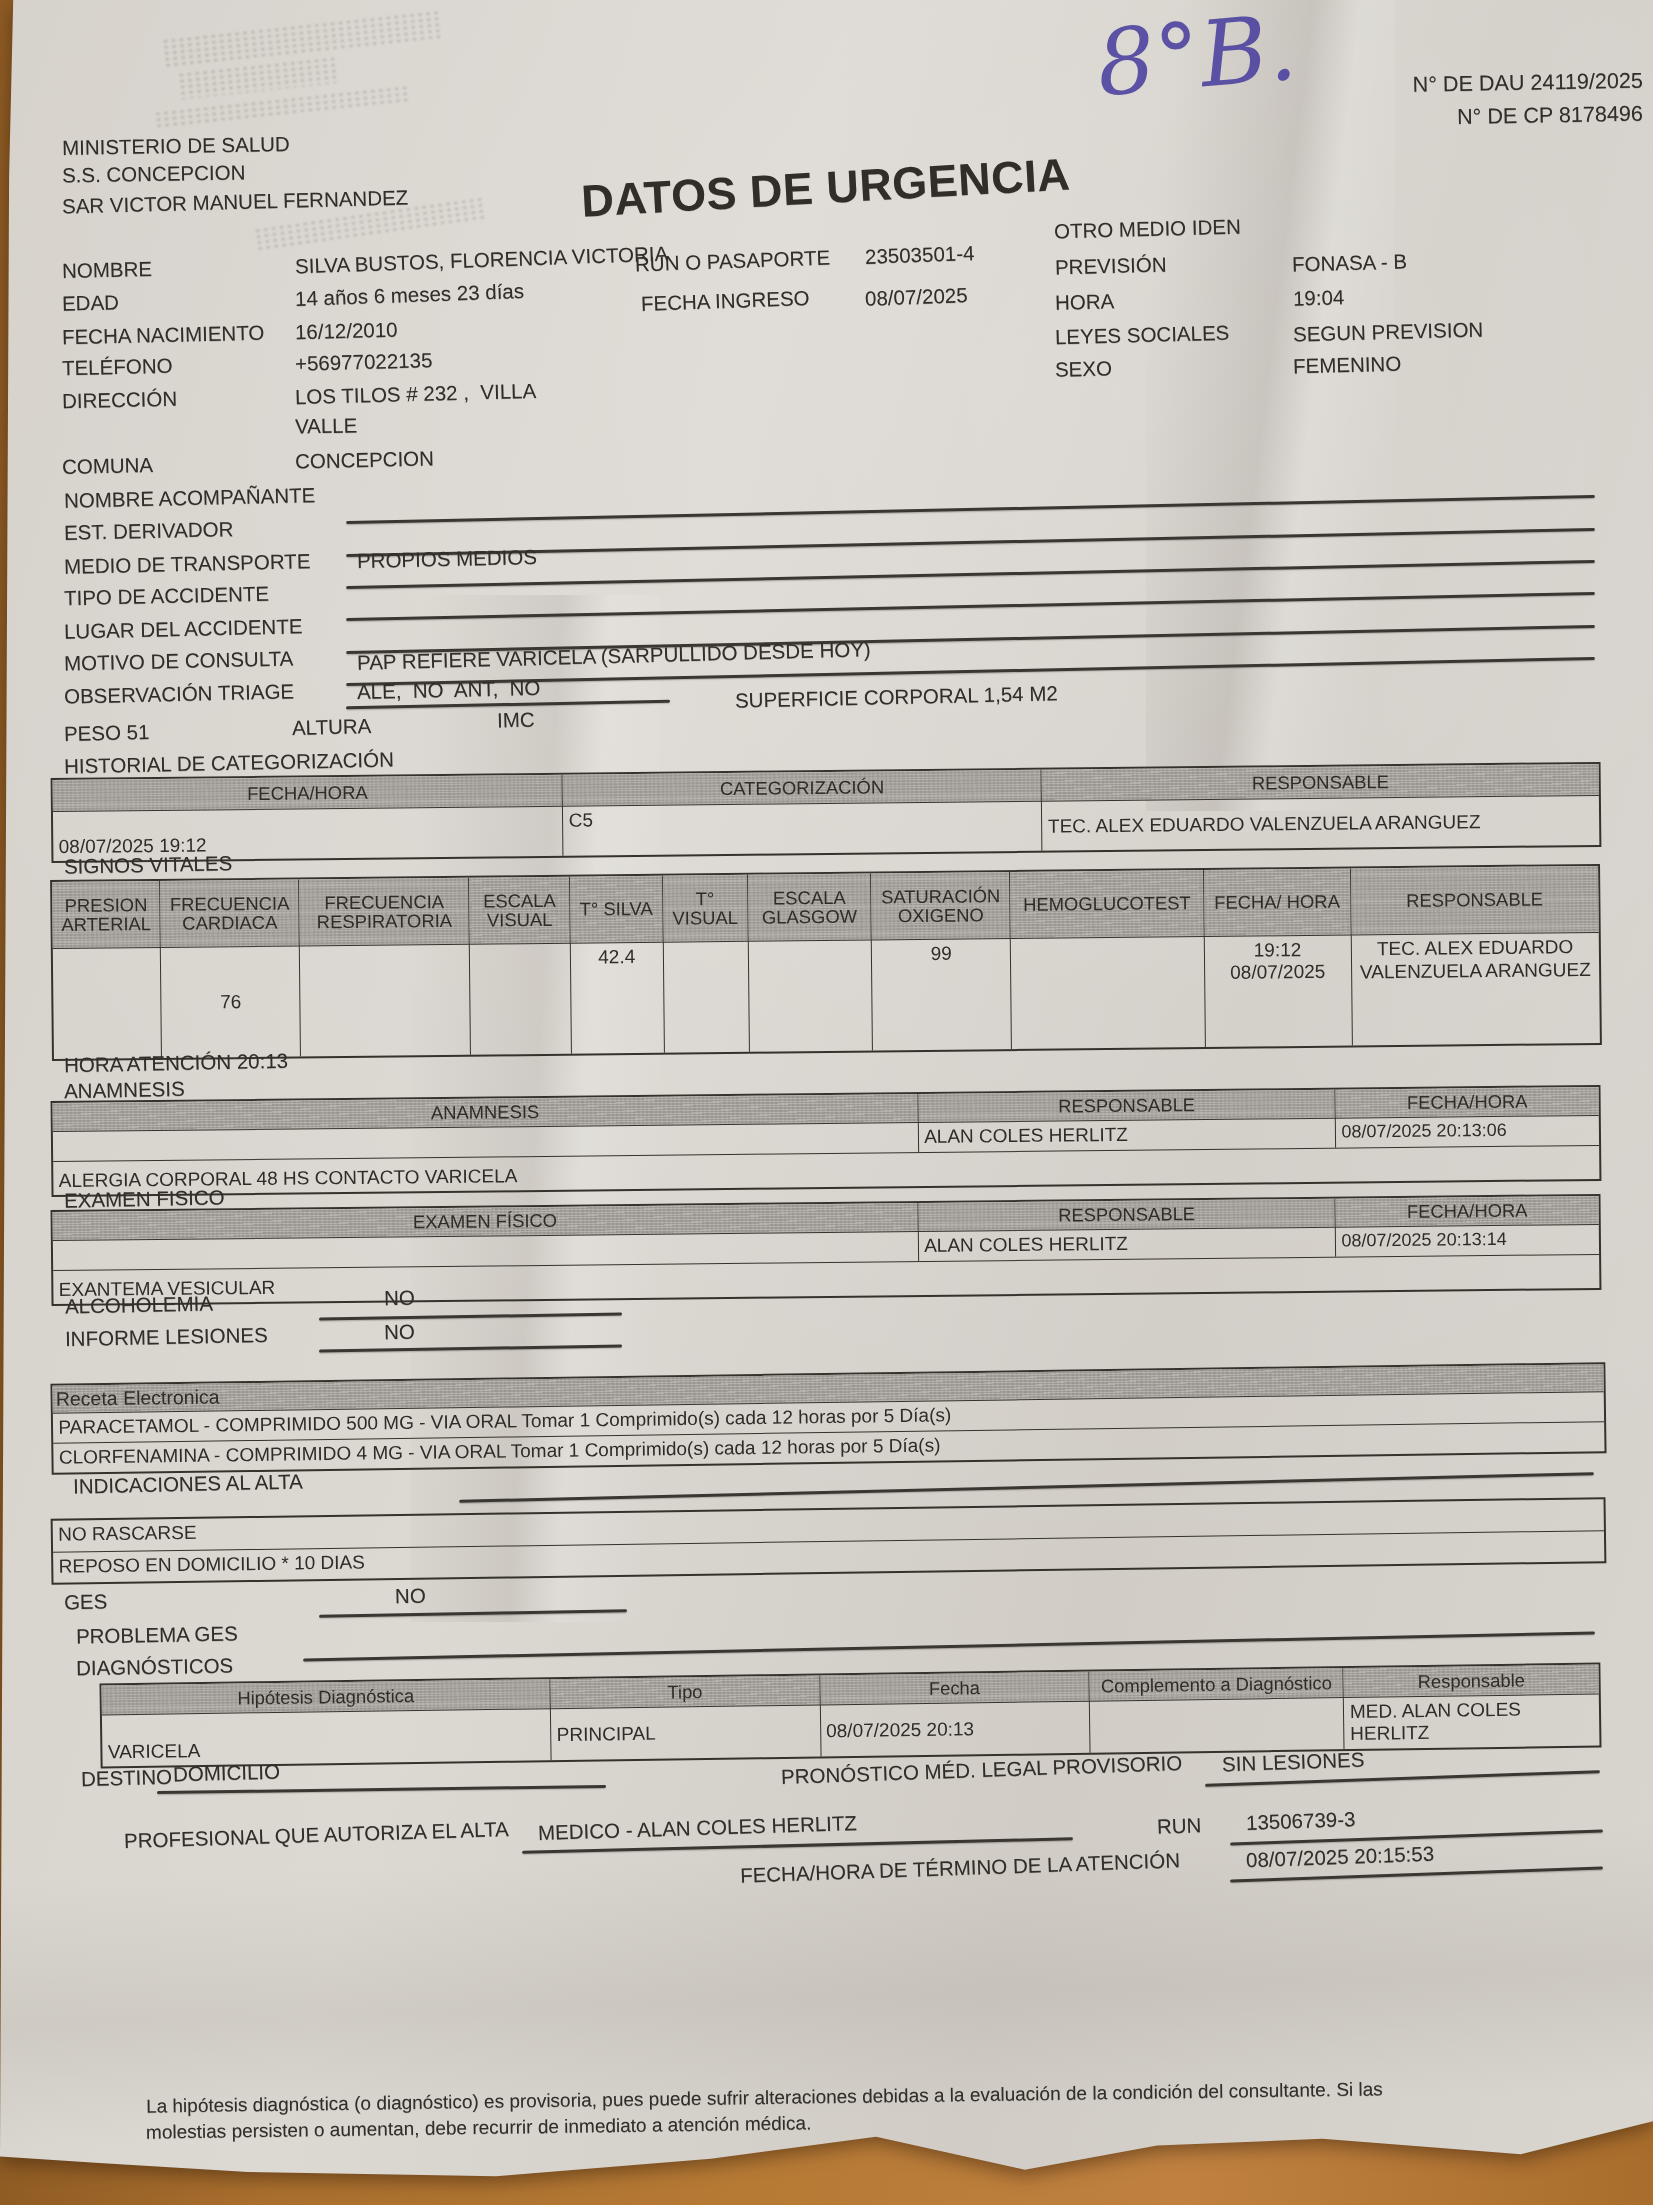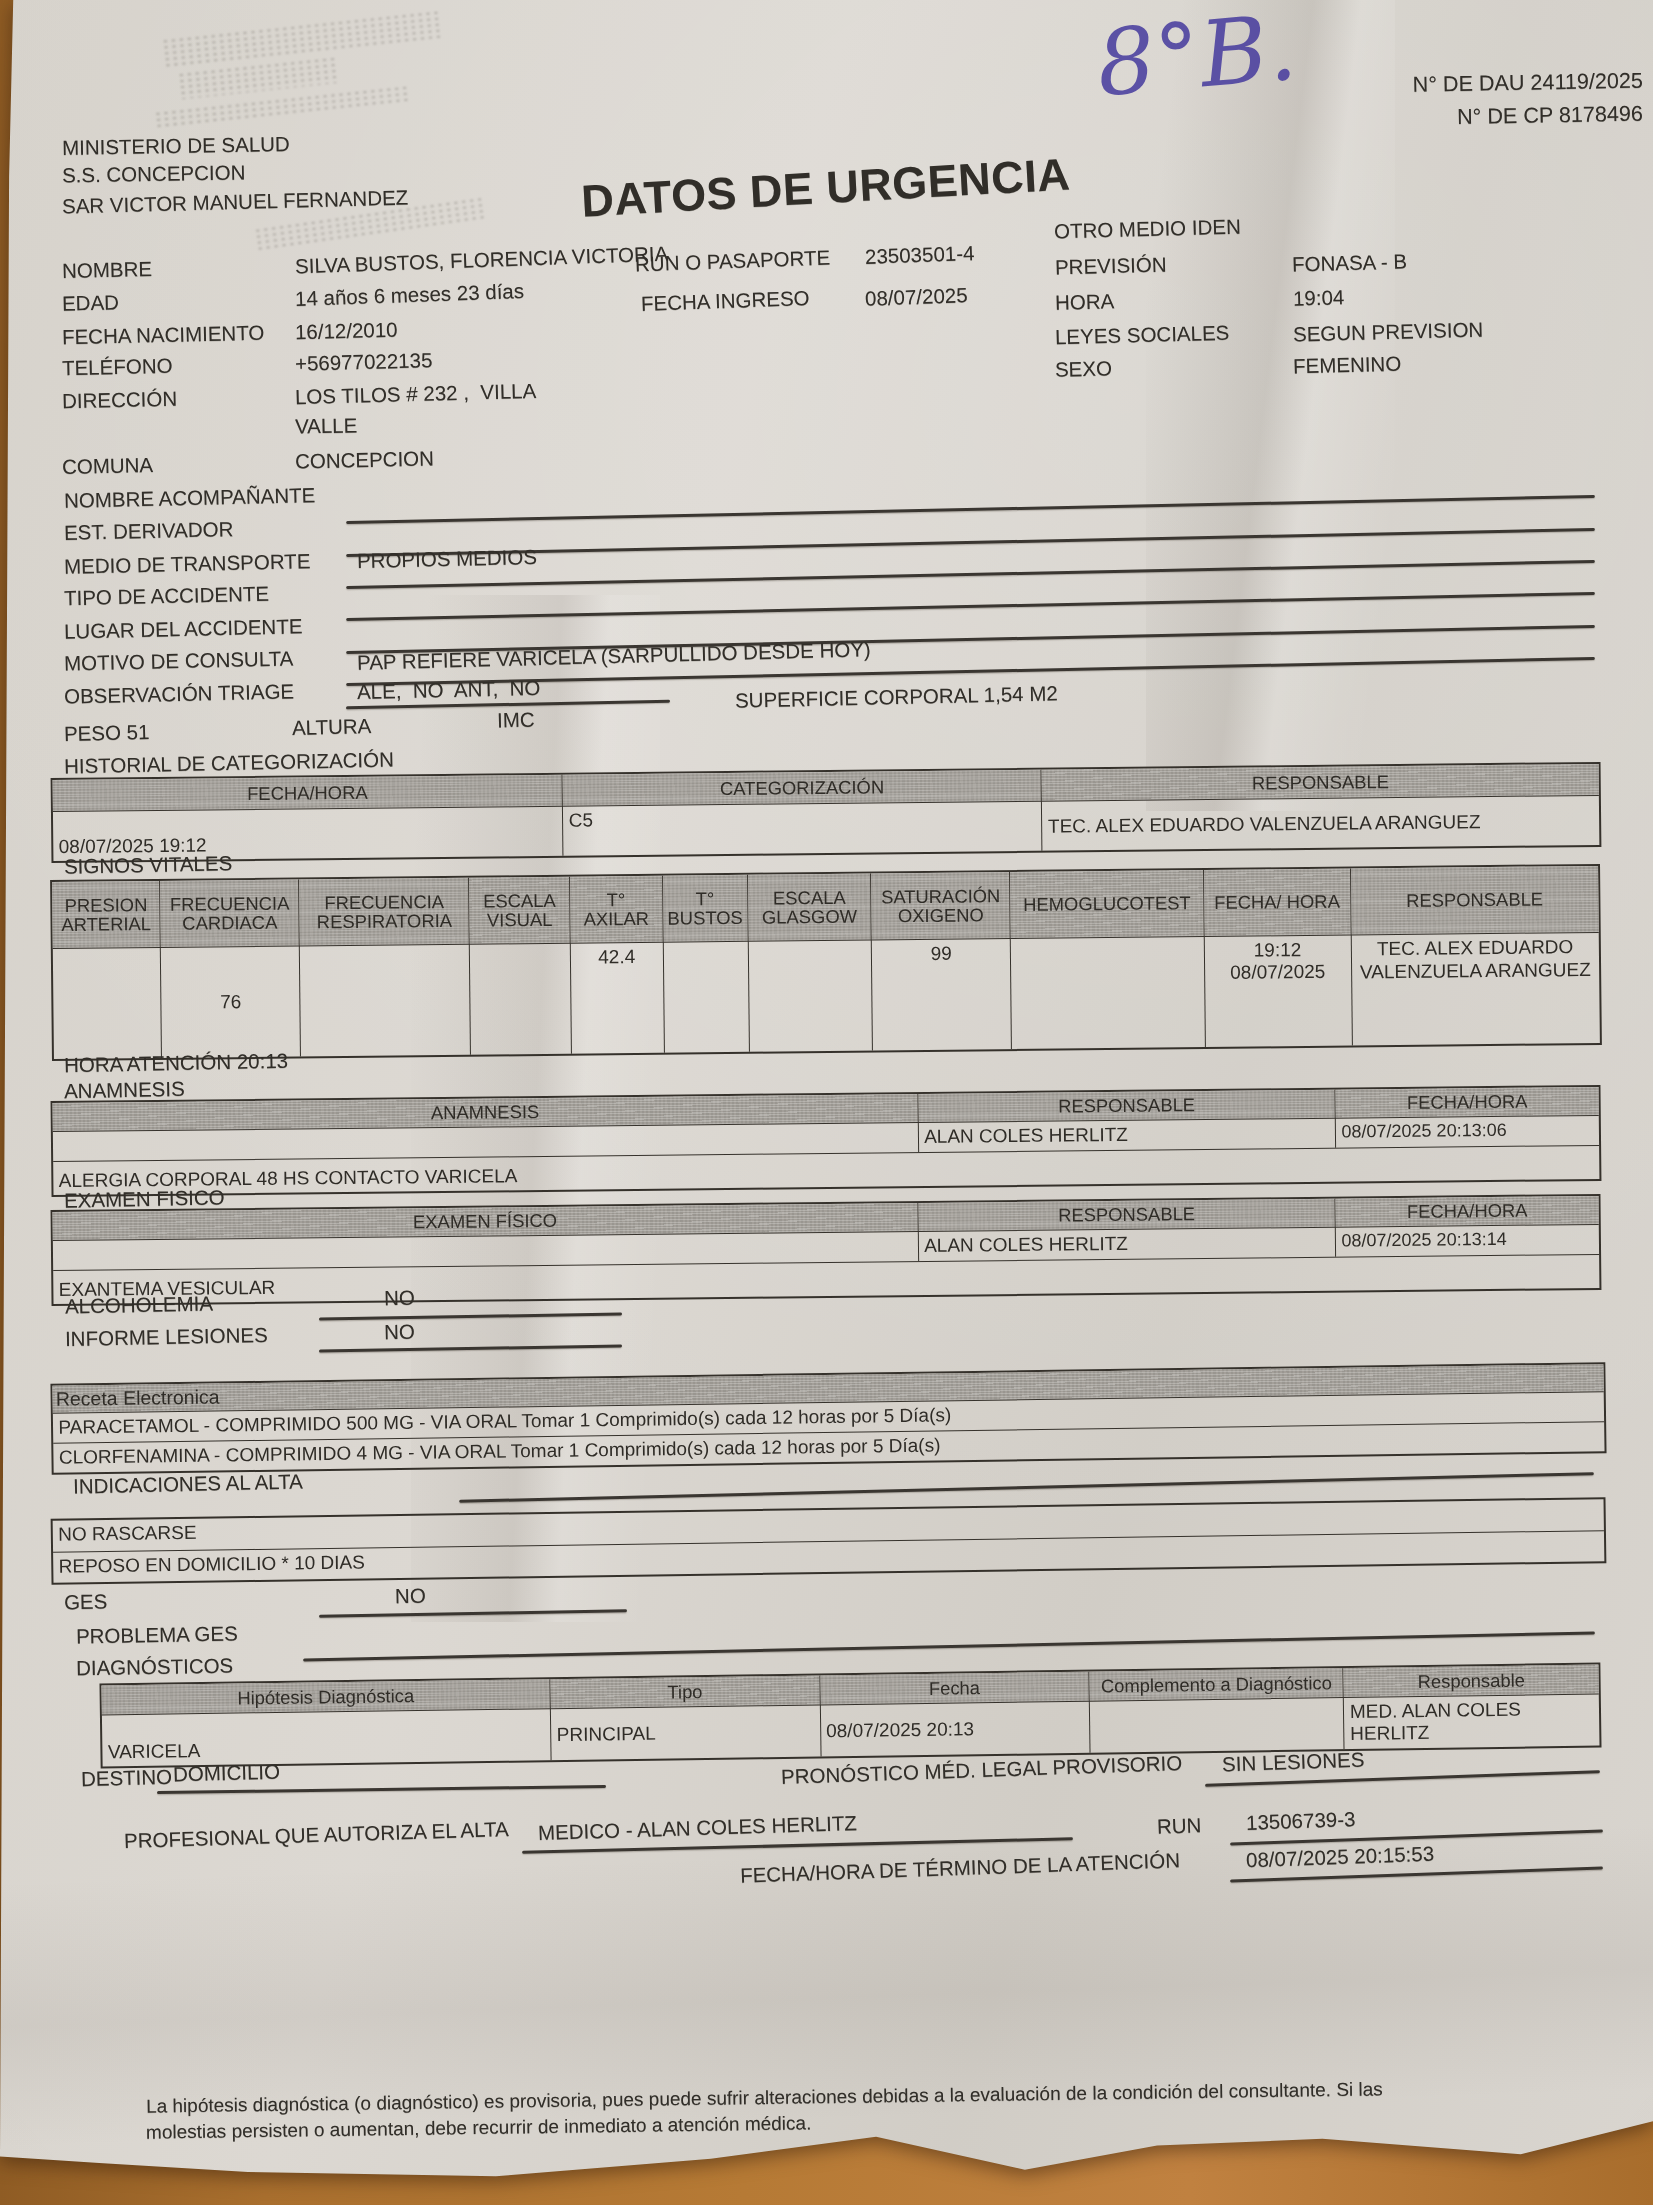--- a/index.html
+++ b/index.html
@@ -131,22 +131,22 @@
       <div class="td">C5</div>
       <div class="td nr" style="display:flex;align-items:center;">TEC. ALEX EDUARDO VALENZUELA ARANGUEZ</div>
     </div>
 
     <div class="t sec" style="left:64px;top:853px;transform:rotate(-1.2deg);">SIGNOS VITALES</div>
     <div class="tbl" style="left:51px;top:872px;width:1546px;grid-template-columns:7% 9% 11% 6.5% 6% 5.5% 8% 9% 12.5% 9.5% 16%;grid-template-rows:66px 111px;transform:rotate(-0.6deg);">
       <div class="th" style="white-space:normal;">PRESION ARTERIAL</div>
       <div class="th" style="white-space:normal;">FRECUENCIA CARDIACA</div>
       <div class="th" style="white-space:normal;">FRECUENCIA RESPIRATORIA</div>
       <div class="th" style="white-space:normal;">ESCALA VISUAL</div>
-      <div class="th" style="white-space:normal;">T° AXILAR</div>
-      <div class="th" style="white-space:normal;">T° BUSTOS</div>
+      <div class="th" style="white-space:normal;">T° SILVA</div>
+      <div class="th" style="white-space:normal;">T° VISUAL</div>
       <div class="th" style="white-space:normal;">ESCALA GLASGOW</div>
       <div class="th" style="white-space:normal;">SATURACIÓN OXIGENO</div>
       <div class="th" style="white-space:normal;">HEMOGLUCOTEST</div>
       <div class="th" style="white-space:normal;">FECHA/ HORA</div>
       <div class="th nr" style="white-space:normal;">RESPONSABLE</div>
       <div class="td"></div>
       <div class="td" style="display:flex;align-items:center;justify-content:center;">76</div>
       <div class="td"></div>
       <div class="td"></div>
       <div class="td" style="text-align:center;">42.4</div>

